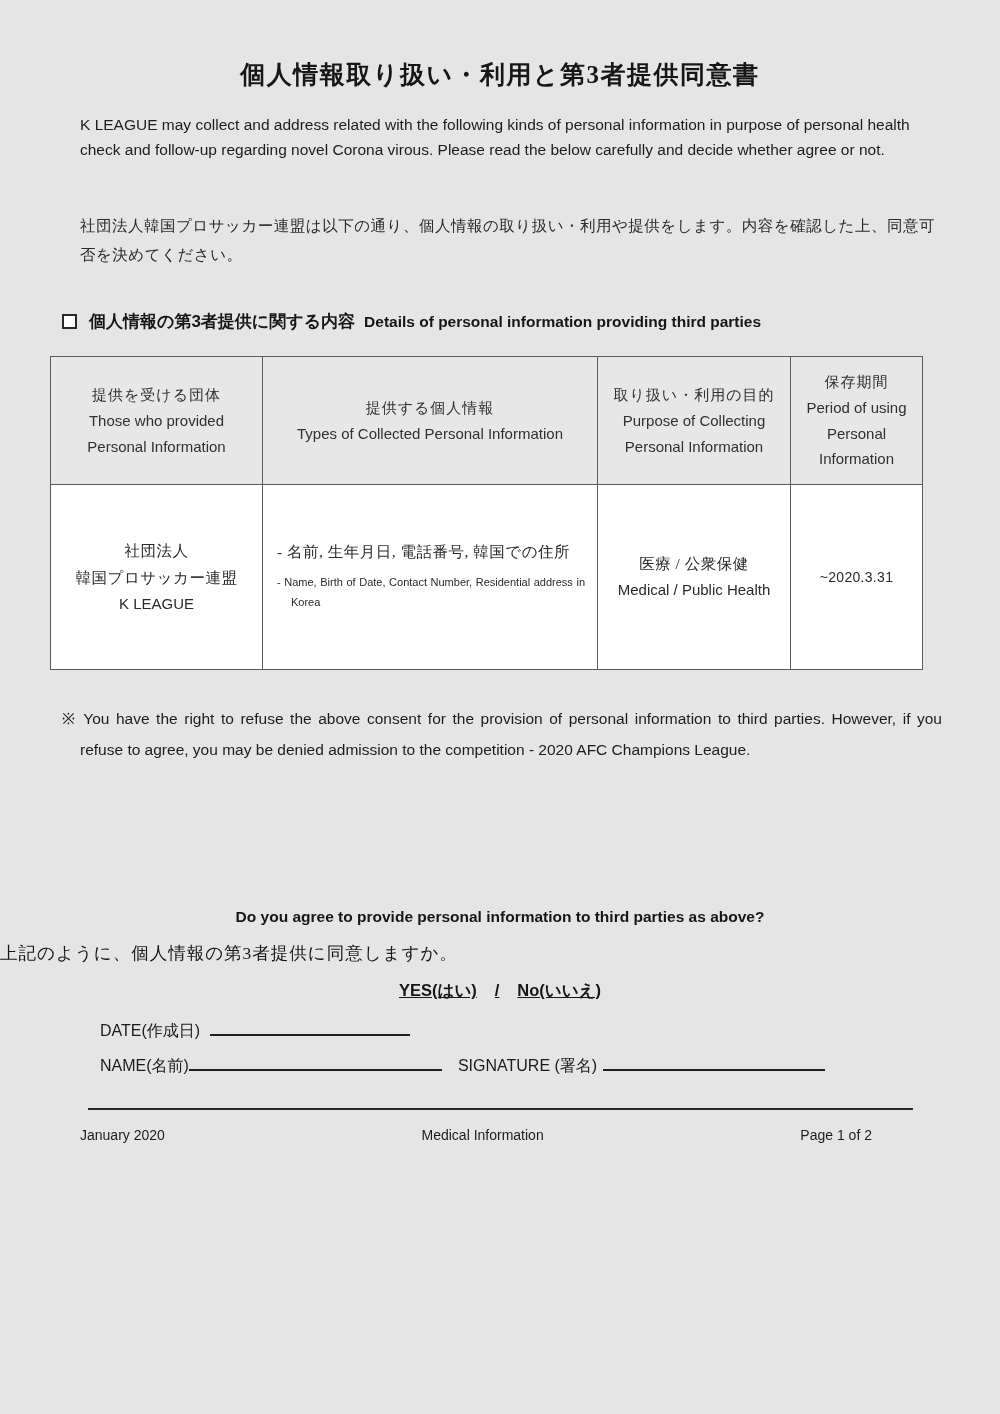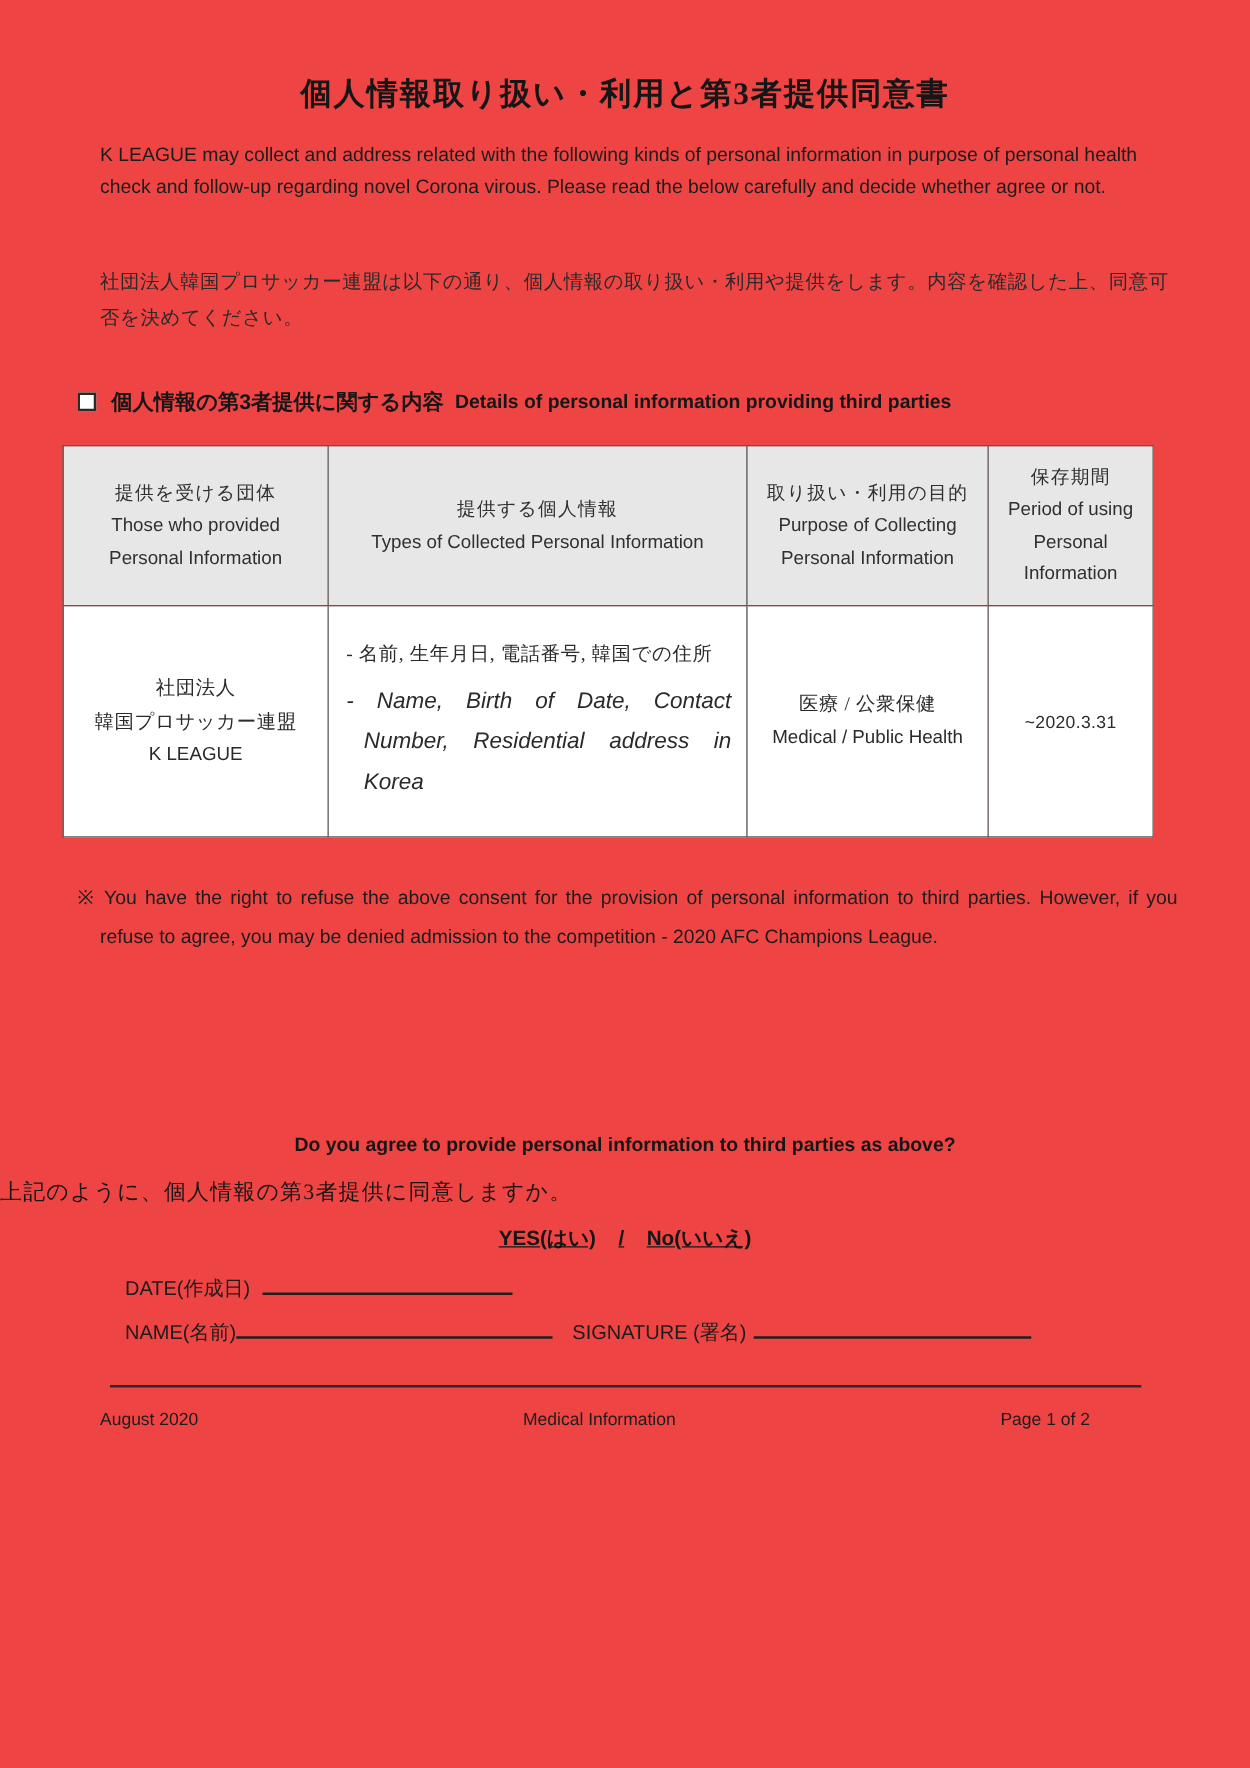--- a/index.html
+++ b/index.html
@@ -1,20 +1,20 @@
 <!DOCTYPE html>
 <html><head>
 <meta charset="utf-8">
 <style>
   * { margin:0; padding:0; box-sizing:border-box; }
   html,body { background:#ffffff; }
   .page {
     position:relative;
     width:1000px; height:1414px;
-    background:#ef4444;
+    background:#e5e5e5;
     color:#1f1f1f;
     font-family:"Liberation Sans", sans-serif;
     overflow:hidden;
   }
 
   .doc-title {
     position:absolute; top:58px; left:0; width:1000px;
     text-align:center;
     font-family:"Liberation Serif", "DejaVu Serif", serif;
     font-size:25px; letter-spacing:1.5px; color:#161616;
@@ -66,22 +66,22 @@
   .info-table tbody td { height:185px; background:#ffffff; color:#2a2a2a; }
   .cell-center { text-align:center; }
   .cell-line-ja { display:block; font-family:"Liberation Serif","DejaVu Serif",serif; font-size:15.5px; line-height:1.75; letter-spacing:0.5px; }
   .cell-line-en { display:block; font-size:15px; line-height:1.75; }
   .types-cell { padding:10px 12px 10px 14px; }
   .types-ja {
     font-family:"Liberation Serif","DejaVu Serif",serif;
     font-size:15.5px; margin-bottom:10px; letter-spacing:0.5px;
   }
   .types-en {
-    font-size:18px; line-height:1.8; text-align:justify;
-    padding-left:14px; text-indent:-14px;font-style:italic;
+    font-size:11px; line-height:1.8; text-align:justify;
+    padding-left:14px; text-indent:-14px;
   }
   .period-cell { font-size:14px; letter-spacing:0.3px; }
 
   .note {
     position:absolute; left:62px; width:880px;
     text-align:justify;
   }
   .note1 { top:704px; font-size:15.5px; line-height:1.98; color:#1c1c1c;
            padding-left:18px; text-indent:-18px; }
   .note2 { top:795px; font-family:"Liberation Serif","DejaVu Serif",serif;
@@ -206,18 +206,18 @@
     <span>NAME(名前)</span><span class="blank-line name-line"></span><span class="sig-label">SIGNATURE (署名)</span><span class="blank-line sig-line"></span>
   </div>
 
   <div class="sig-row row-date">
     <span>DATE(作成日)</span><span class="blank-line date-line"></span>
   </div>
 
   <div class="footer-rule"></div>
 
   <div class="footer">
-    <span>August 2020</span>
+    <span>January 2020</span>
     <span>Medical Information</span>
     <span>Page 1 of 2</span>
   </div>
 
 </div>
 
 </body></html>

